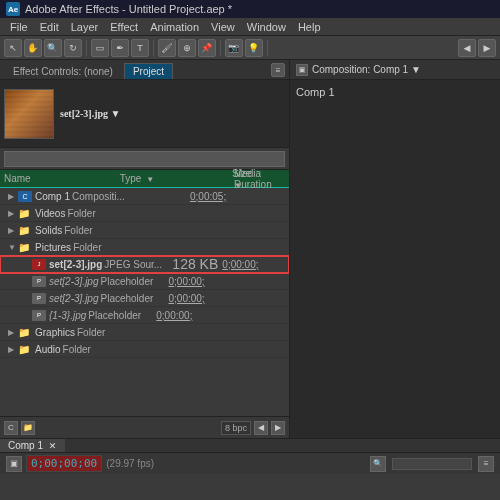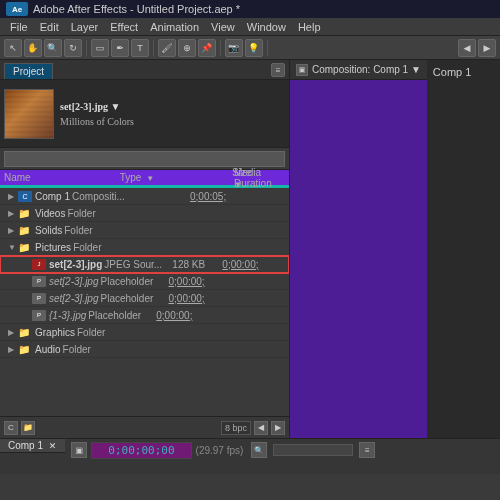--- a/index.html
+++ b/index.html
@@ -17,21 +17,21 @@
     #title-bar {
       height: 18px;
       background: #1a1a2e;
       display: flex;
       align-items: center;
       padding: 0 6px;
       font-size: 11px;
       color: #cccccc;
     }
     #title-bar .app-icon {
-      width: 22px;
+      width: 14px;
       height: 14px;
       background: #1a6ba0;
       border-radius: 2px;
       margin-right: 5px;
       display: inline-flex;
       align-items: center;
       justify-content: center;
       font-size: 8px;
       font-weight: bold;
       color: white;
@@ -178,24 +178,24 @@
       background: #555;
       border: 1px solid #666;
       color: #ccc;
       font-size: 10px;
       padding: 0 4px;
     }
 
     
     #col-headers {
       height: 18px;
-      background: #6d28d9;
-      display: flex;
-      align-items: center;
-      border-bottom: 3px solid #14b8a6;
+      background: #14532d;
+      display: flex;
+      align-items: center;
+      border-bottom: 1px solid #14b8a6;
       font-size: 10px;
       color: #aaa;
     }
     .col-name { width: 130px; padding-left: 4px; }
     .col-type { width: 70px; }
     .col-size { width: 50px; padding-left: 48px; }
     .col-duration { width: 60px; }
     .col-sort-icon { font-size: 8px; margin-left: 2px; }
 
     
@@ -234,29 +234,29 @@
       justify-content: center;
       font-size: 8px;
       flex-shrink: 0;
     }
     .icon-comp { background: #2060a0; color: white; font-size: 7px; border-radius: 1px; }
     .icon-folder { color: #d4a020; font-size: 10px; }
     .icon-jpeg { background: #a02020; color: white; font-size: 6px; border-radius: 1px; }
     .icon-placeholder { background: #606060; color: white; font-size: 6px; border-radius: 1px; }
     .item-name { font-size: 10px; }
     .item-type { width: 70px; font-size: 10px; color: #aaa; padding-left: 2px; }
-    .item-size { width: 50px; font-size: 10px; color: #aaa; }
+    .item-size { width: 50px; font-size: 14px; color: #aaa; }
     .item-duration { width: 60px; font-size: 10px; color: #aaa; text-decoration: underline; }
 
     
     #right-panel {
       flex: 1;
-      background: #4c1d95;
-      display: flex;
-      flex-direction: row;
+      background: #0ea5e9;
+      display: flex;
+      flex-direction: column;
     }
     #comp-panel-header {
       height: 20px;
       background: #333;
       display: flex;
       align-items: center;
       padding: 0 6px;
       border-bottom: 1px solid #222;
       font-size: 10px;
       color: #ccc;
@@ -285,21 +285,21 @@
       color: #aaa;
       gap: 4px;
     }
 
     
     #bottom-panel {
       height: 36px;
       background: #363636;
       border-top: 1px solid #222;
       display: flex;
-      flex-direction: row;
+      flex-direction: column;
     }
     #bottom-tabs {
       height: 14px;
       background: #333;
       display: flex;
       align-items: center;
       border-bottom: 1px solid #222;
     }
     .bottom-tab {
       padding: 1px 8px;
@@ -313,22 +313,22 @@
       height: 22px;
       display: flex;
       align-items: center;
       padding: 0 6px;
       gap: 4px;
     }
     #timecode {
       font-family: monospace;
       font-size: 11px;
       color: #4ab;
-      background: #701a75;
-      padding: 1px 16px;
+      background: #7f1d1d;
+      padding: 1px 4px;
       border: 1px solid #444;
     }
     .fps-label {
       font-size: 10px;
       color: #888;
     }
     .footer-btn {
       height: 16px;
       width: 16px;
       background: #555;
@@ -387,34 +387,34 @@
   <div style="flex:1"></div>
   <div class="tool-btn">◀</div>
   <div class="tool-btn">▶</div>
 </div>
 
 <div id="main-layout">
 
   <div id="left-panel">
 
     <div class="panel-tabs">
+      <div class="panel-tab">Effect Controls: (none)</div>
       <div class="panel-tab active">Project</div>
       <div style="flex:1"></div>
       <div class="tool-btn" style="width:14px;height:14px;font-size:8px;margin-bottom:2px;">≡</div>
     </div>
 
     <div id="preview-area">
       <div id="preview-thumb">
         <div class="thumb-stripes"></div>
 
         <div style="position:absolute;top:0;left:0;right:0;bottom:0;background:linear-gradient(135deg,#8B4513 0%,#cd853f 40%,#6B3A2A 100%);opacity:0.8;"></div>
       </div>
       <div id="preview-info">
         <div class="filename">set[2-3].jpg ▼</div>
-        <div>Millions of Colors</div>
       </div>
     </div>
 
     <div id="search-bar">
       <input id="search-input" type="text" style="width: 100%; height: 16px; background: rgb(85, 85, 85); border: 1px solid rgb(102, 102, 102); color: rgb(204, 204, 204); font-size: 10px; padding: 0px 4px;">
     </div>
 
     <div id="col-headers">
       <div class="col-name">
         <span>Name</span>

